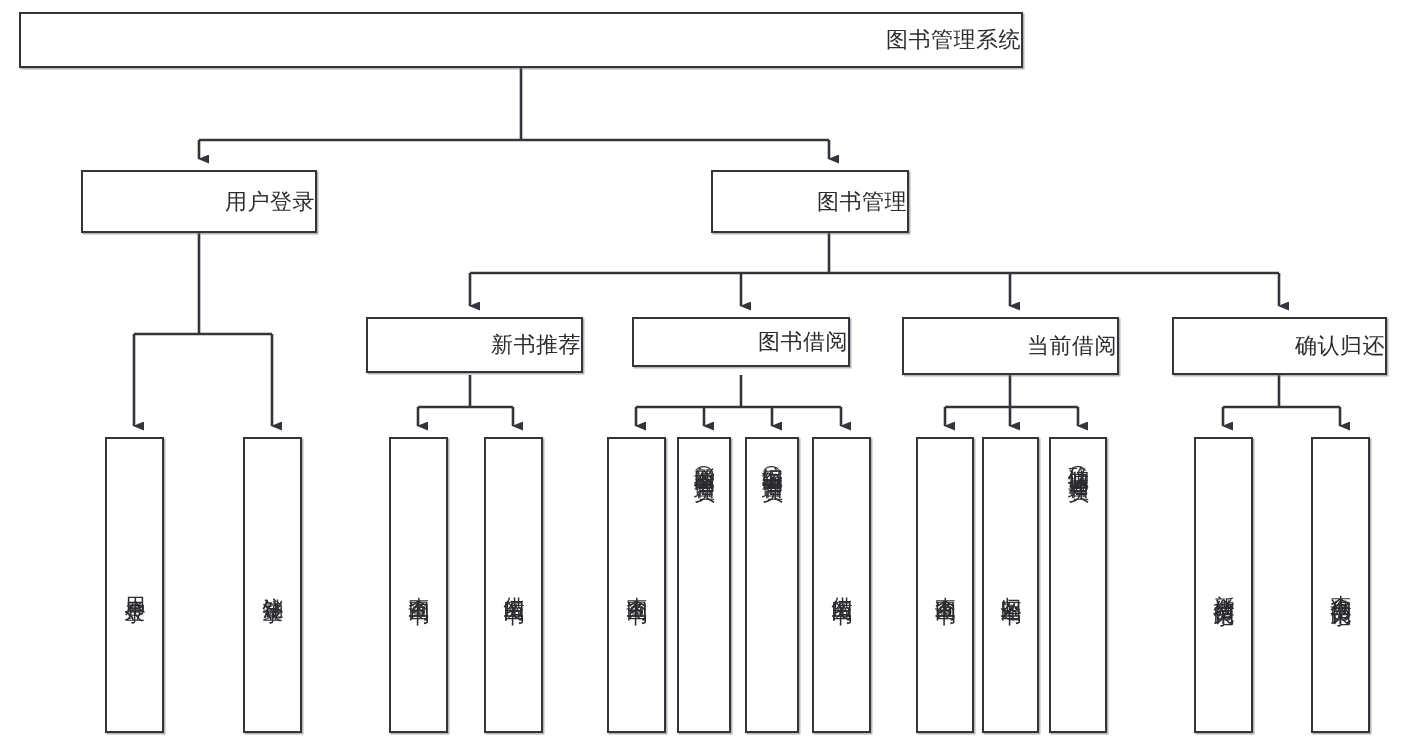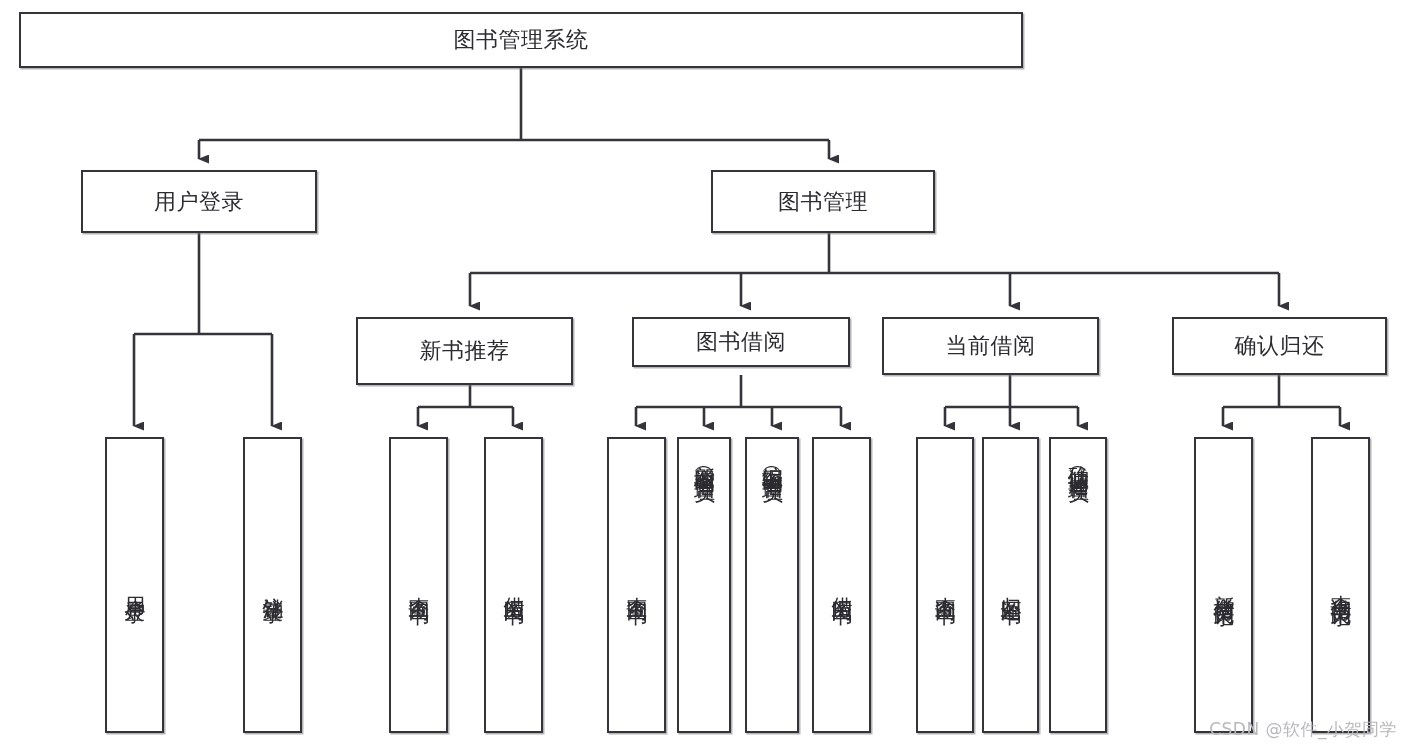--- a/index.html
+++ b/index.html
@@ -24,21 +24,21 @@
     width: 1405px;
     height: 747px;
   }
   .node-box {
     position: absolute;
     box-sizing: border-box;
     background: #ffffff;
     border: 2.5px solid #34343a;
     display: flex;
     align-items: center;
-    justify-content: center;
+    justify-content: flex-end;
     box-shadow: 1.5px 1.5px 0 rgba(120,120,126,0.55);
   }
   .node-label {
     color: #2b2b30;
     font-size: 22px;
     line-height: 1.18;
     letter-spacing: 0.5px;
     white-space: nowrap;
     text-align: center;
   }
@@ -118,30 +118,30 @@
       </g>
   </svg>
 
   <div id="nodes-layer">
       <div class="node-box" style="left: 19px; top: 12px; width: 1004px; height: 56px;">
         <span class="node-label">图书管理系统</span>
       </div>
       <div class="node-box" style="left: 81px; top: 170px; width: 236px; height: 63px;">
         <span class="node-label">用户登录</span>
       </div>
-      <div class="node-box" style="left: 711px; top: 170px; width: 224px; height: 63px;">
+      <div class="node-box" style="left: 711px; top: 170px; width: 198px; height: 63px;">
         <span class="node-label">图书管理</span>
       </div>
-      <div class="node-box" style="left: 356px; top: 317px; width: 217px; height: 68px;">
+      <div class="node-box" style="left: 366px; top: 317px; width: 217px; height: 56px;">
         <span class="node-label">新书推荐</span>
       </div>
       <div class="node-box" style="left: 632px; top: 317px; width: 218px; height: 50px;">
         <span class="node-label">图书借阅</span>
       </div>
-      <div class="node-box" style="left: 882px; top: 317px; width: 217px; height: 58px;">
+      <div class="node-box" style="left: 902px; top: 317px; width: 217px; height: 58px;">
         <span class="node-label">当前借阅</span>
       </div>
       <div class="node-box" style="left: 1172px; top: 317px; width: 215px; height: 58px;">
         <span class="node-label">确认归还</span>
       </div>
       <div class="node-box vertical mid" style="left: 105px; top: 437px; width: 59px; height: 296px;">
         <span class="node-label">用户登录</span>
       </div>
       <div class="node-box vertical mid" style="left: 243px; top: 437px; width: 59px; height: 296px;">
         <span class="node-label">注销登录</span>
@@ -174,14 +174,13 @@
         <span class="node-label">确认归还（管理员）</span>
       </div>
       <div class="node-box vertical mid" style="left: 1194px; top: 437px; width: 59px; height: 296px;">
         <span class="node-label">新增借阅记录</span>
       </div>
       <div class="node-box vertical mid" style="left: 1311px; top: 437px; width: 59px; height: 296px;">
         <span class="node-label">查询借阅记录</span>
       </div>
     </div>
 
-  <div class="watermark">CSDN @软件_小贺同学</div>
 </div>
 
 </body></html>

